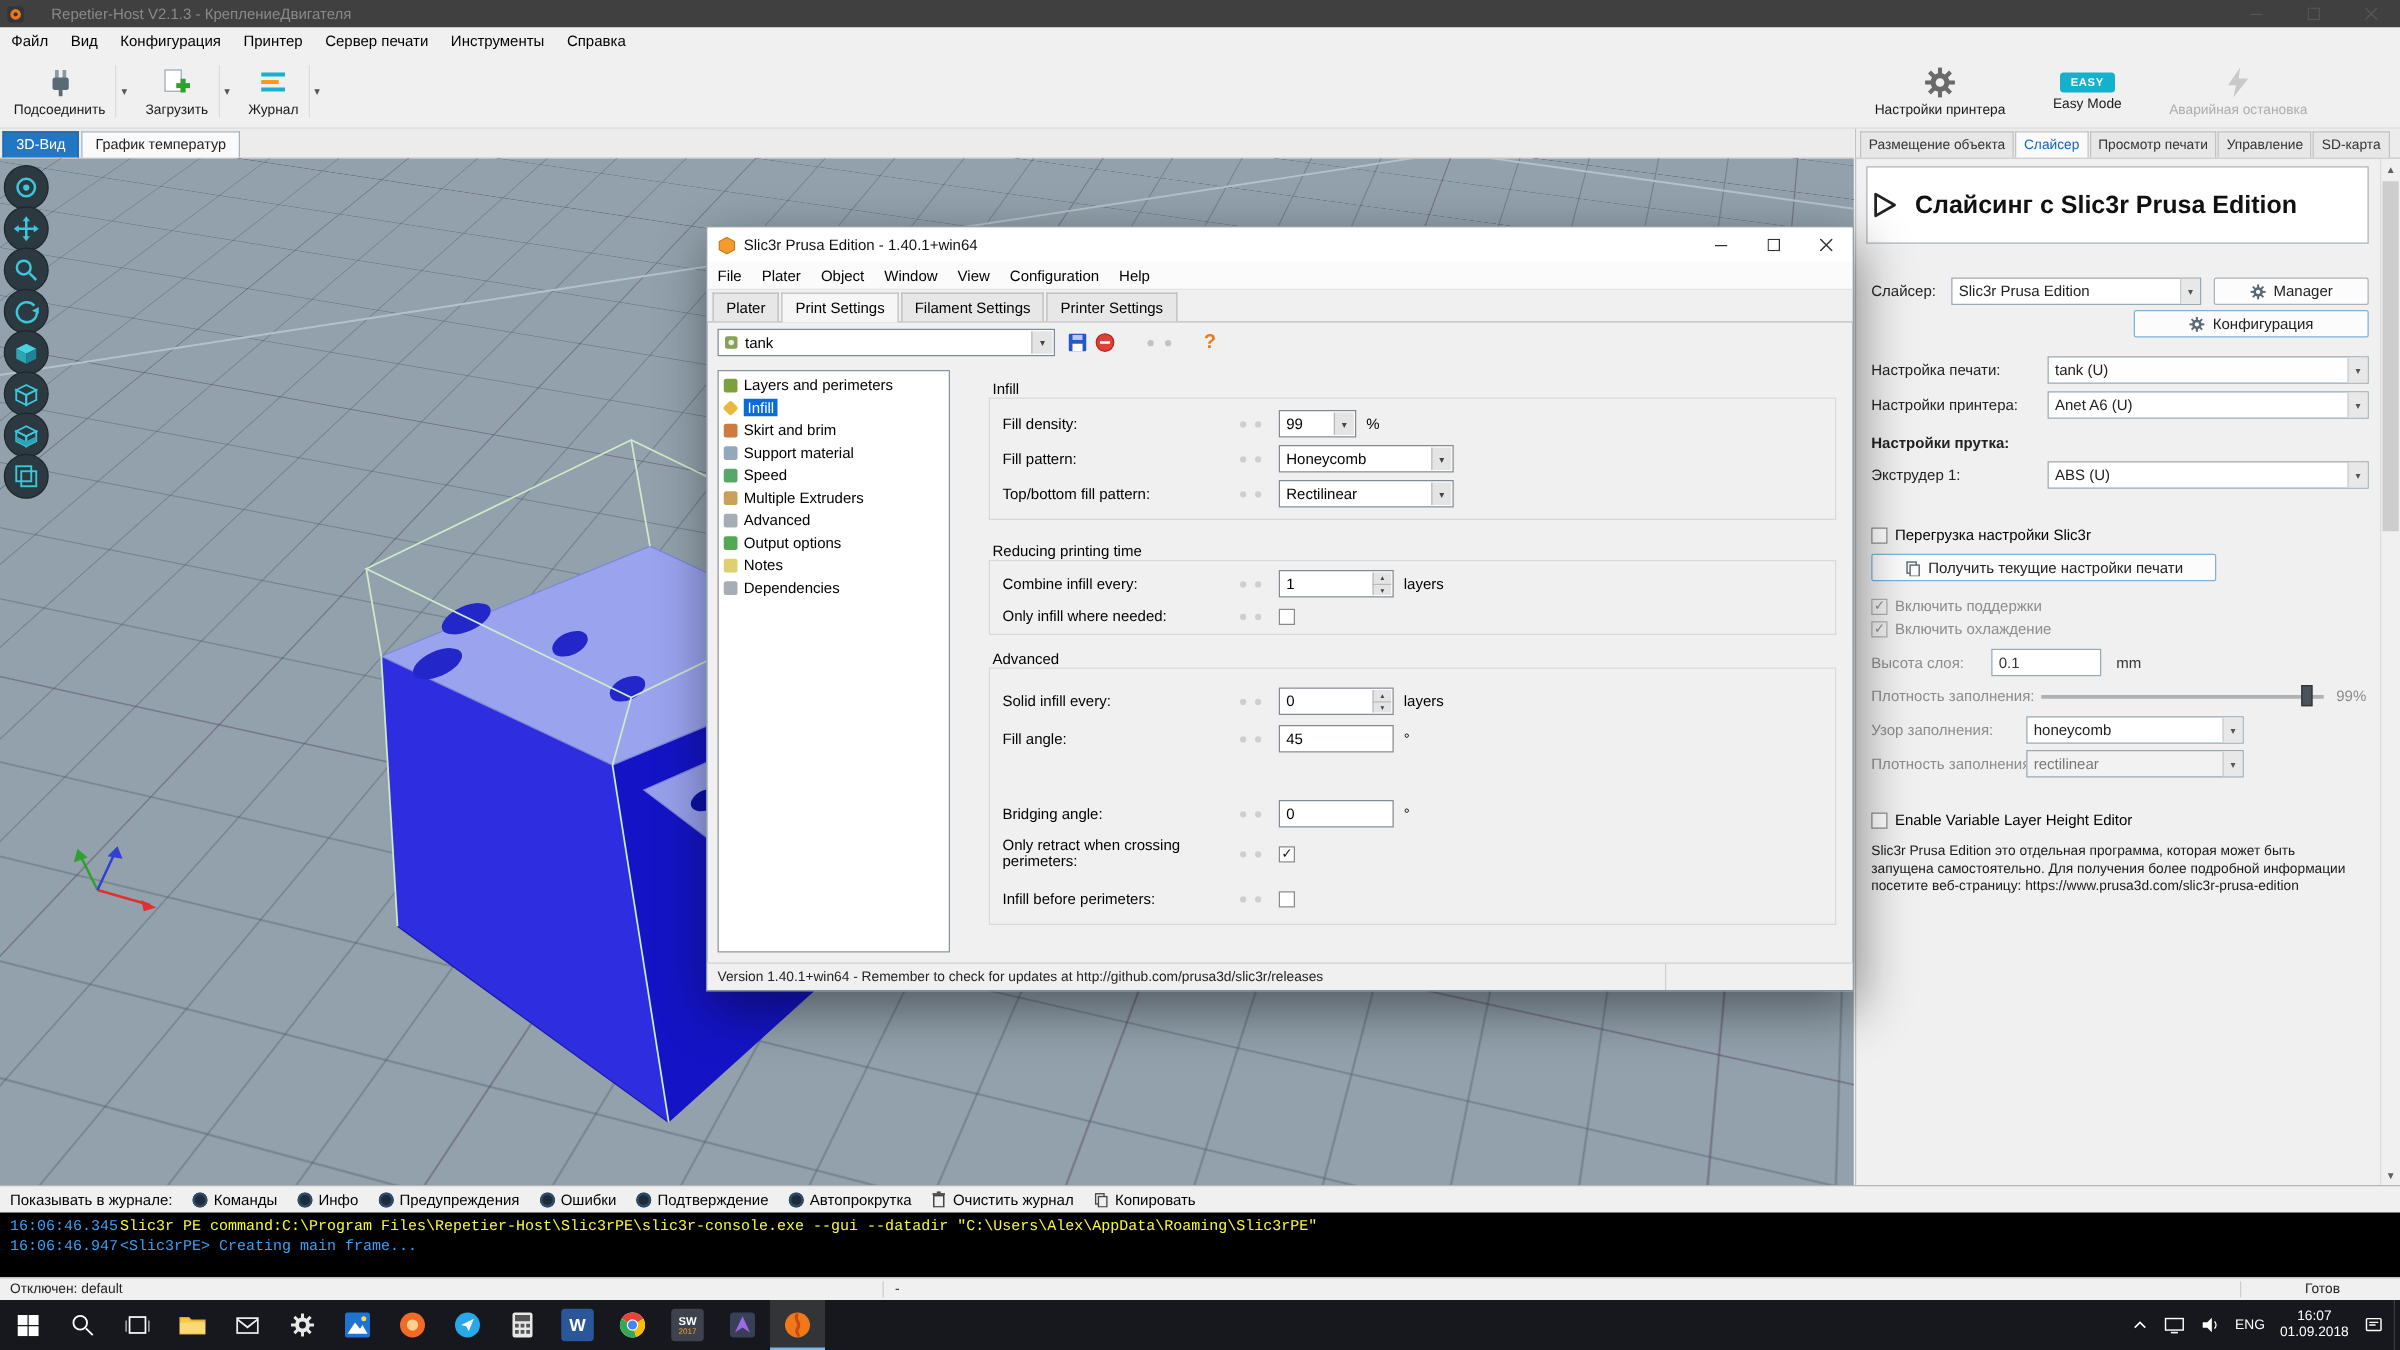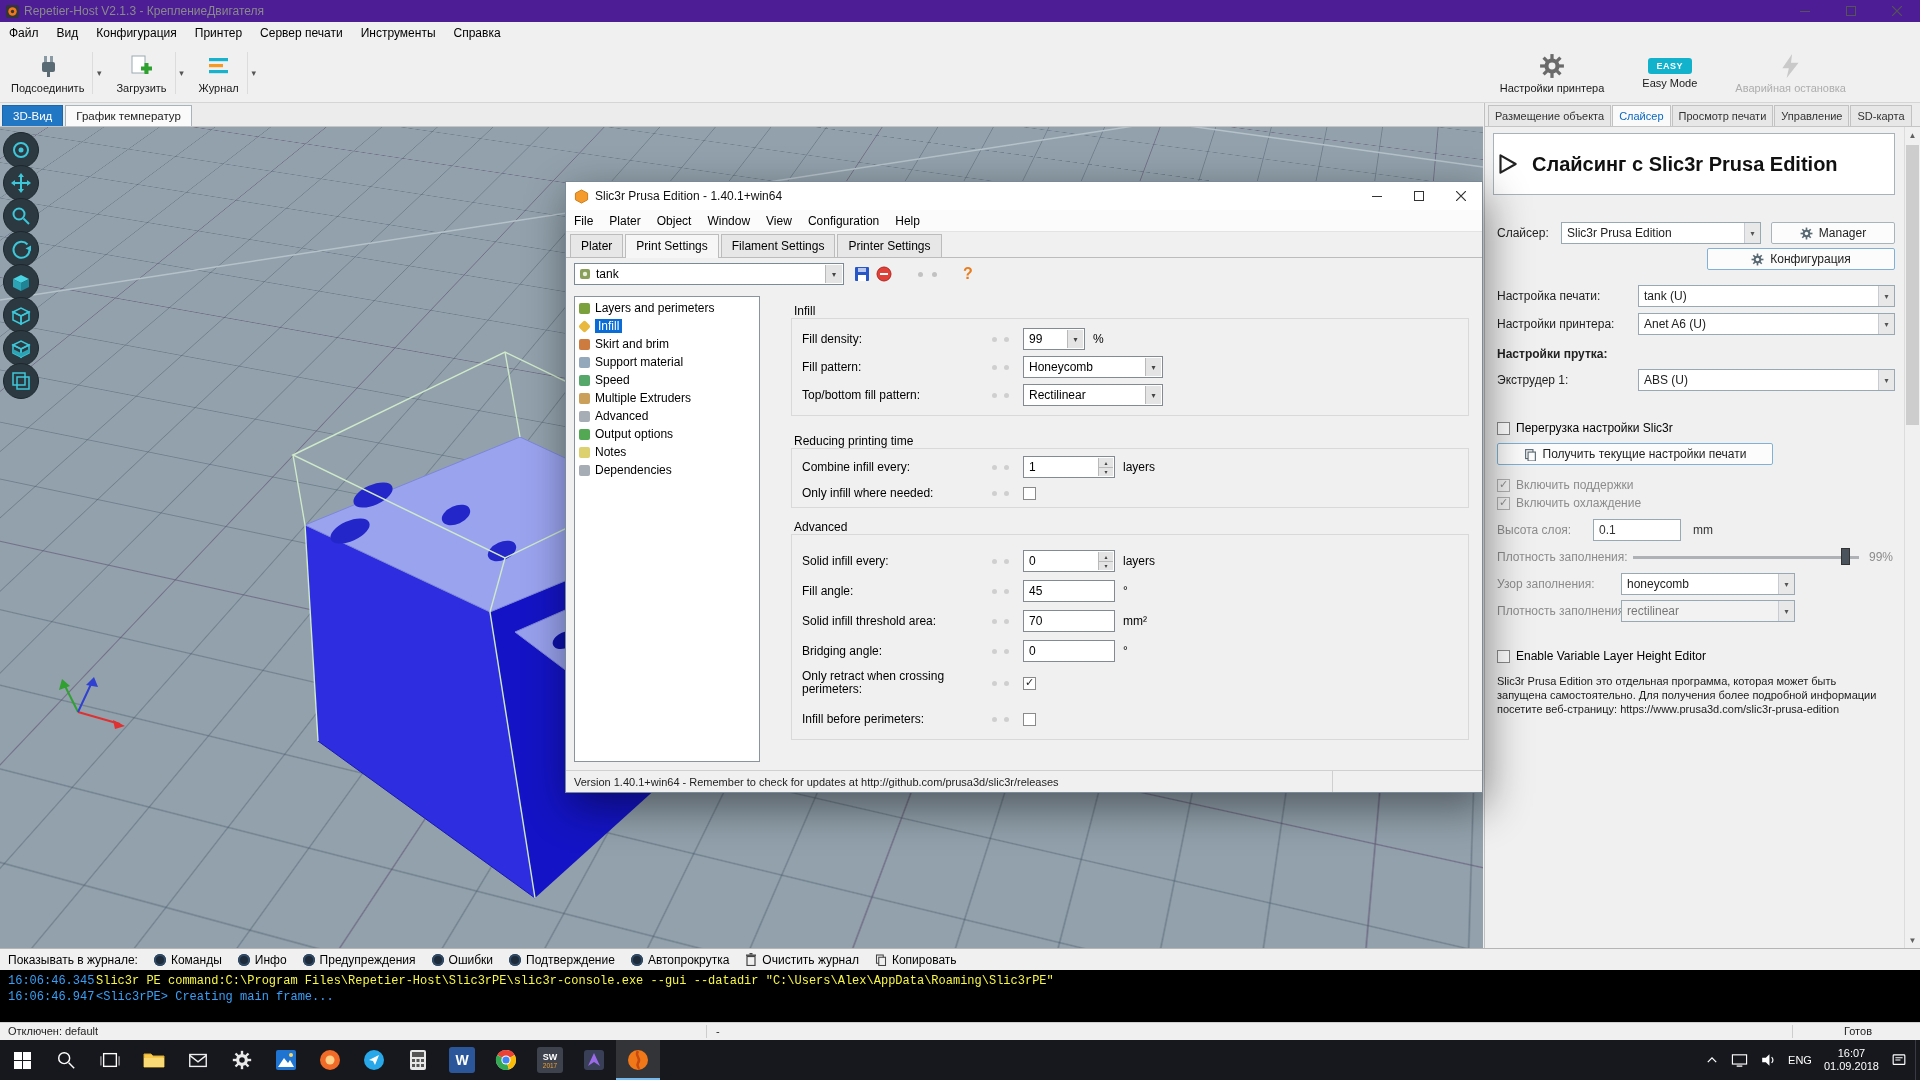--- a/index.html
+++ b/index.html
@@ -3,21 +3,21 @@
 <meta charset="utf-8">
 <style>
 *{margin:0;padding:0;box-sizing:border-box}
 html,body{width:1920px;height:1080px}
 body{position:relative;overflow:hidden;background:#f0f0f0;color:#000;
 font-family:"Liberation Sans",sans-serif;font-size:12px}
 .abs{position:absolute}
 svg{display:block}
 
 
-#titlebar{position:absolute;left:0;top:0;width:1920px;height:22px;background:#4c1d95;display:flex;align-items:center;padding-left:5px;gap:4px}
+#titlebar{position:absolute;left:0;top:0;width:1920px;height:22px;background:#404040;display:flex;align-items:center;padding-left:5px;gap:21px}
 #titlebar .t{color:#8a8a8a;font-size:12px}
 .winbtns{margin-left:auto;display:flex;height:100%}
 .winbtn{width:46px;height:100%;display:flex;align-items:center;justify-content:center}
 
 
 #menubar{position:absolute;left:0;top:22px;width:1920px;height:22px;background:#f0f0f0;display:flex;align-items:center}
 #menubar .mi{padding:0 9px;line-height:22px}
 
 
 #toolbar{position:absolute;left:0;top:44px;width:1920px;height:59px;background:#f0f0f0;border-bottom:1px solid #d5d5d5;display:flex;align-items:stretch}
@@ -701,31 +701,20 @@
       <span class="flabel">Fill angle:</span>
       <span class="dots">
           <i></i>
           <i></i>
         </span>
       <div class="ctext">
           <span>45</span>
         </div>
       <span class="unit">°</span>
     </div>
-    <div class="frow" style="top:74px">
-      <span class="flabel">Solid infill threshold area:</span>
-      <span class="dots">
-          <i></i>
-          <i></i>
-        </span>
-      <div class="ctext">
-          <span>70</span>
-        </div>
-      <span class="unit">mm²</span>
-    </div>
     <div class="frow" style="top:104px">
       <span class="flabel">Bridging angle:</span>
       <span class="dots">
           <i></i>
           <i></i>
         </span>
       <div class="ctext">
           <span>0</span>
         </div>
       <span class="unit">°</span>

